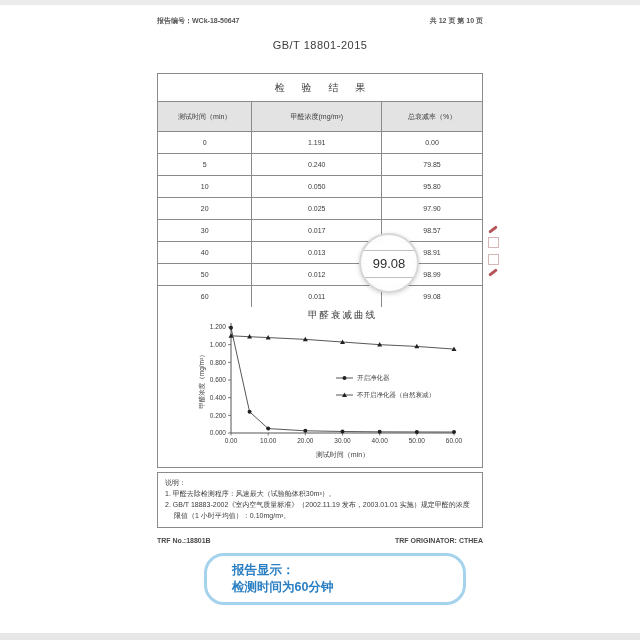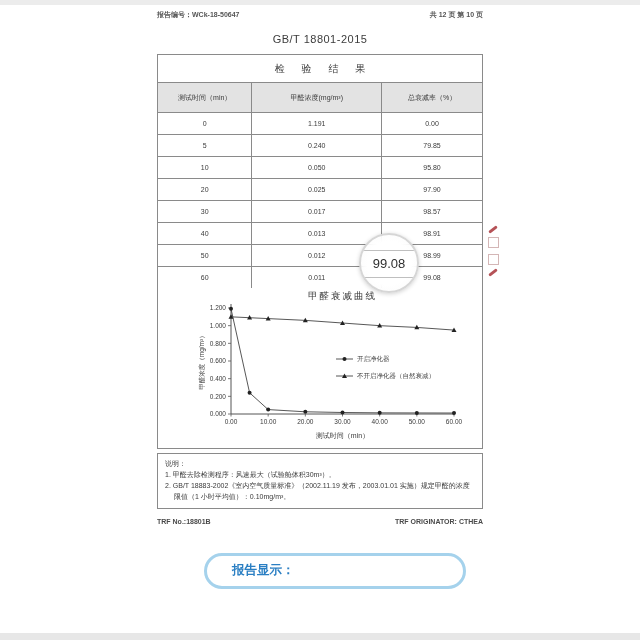--- a/index.html
+++ b/index.html
@@ -2,25 +2,25 @@
 <html><head>
 <meta charset="utf-8">
 <style>
   html,body{margin:0;padding:0;}
   .page{position:relative;width:640px;height:640px;background:#ffffff;overflow:hidden;
         font-family:"Liberation Sans","DejaVu Sans",sans-serif;}
   .edge-strip{position:absolute;left:0;right:0;}
   .edge-strip.top{top:0;height:5px;background:#ececec;}
   .edge-strip.bottom{bottom:0;height:7px;background:#e7e7e7;}
 
-  .doc{position:absolute;left:157px;top:10px;width:326px;}
+  .doc{position:absolute;left:157px;top:16px;width:326px;}
   .doc-header{display:flex;justify-content:space-between;font-size:7px;font-weight:bold;color:#555;}
   .doc-title{text-align:center;font-size:11px;color:#3c3c3c;margin-top:13px;letter-spacing:.5px;}
 
-  .main-box{border:1px solid #8a8a8a;margin-top:9px;background:#fff;}
+  .main-box{border:1px solid #8a8a8a;margin-top:22px;background:#fff;}
   .section-title{text-align:center;font-size:10px;letter-spacing:7px;text-indent:7px;color:#3c3c3c;
                  padding:7px 0 6px;border-bottom:1px solid #8a8a8a;}
   table{width:100%;border-collapse:collapse;border-style:hidden;font-size:7px;color:#3a3a3a;table-layout:fixed;}
   thead th{background:#e3e3e3;border:1px solid #8a8a8a;height:27px;font-weight:normal;}
   tbody td{border:1px solid #8a8a8a;height:19px;text-align:center;}
   col.c1{width:29%;} col.c2{width:40%;} col.c3{width:31%;}
 
   .chart-wrap{position:relative;height:160px;}
   svg text{fill:#3a3a3a;font-family:"Liberation Sans","DejaVu Sans",sans-serif;}
 
@@ -210,15 +210,16 @@
   <div class="stamp">
     <i class="s1"></i>
     <i class="s2"></i>
     <i class="s2b"></i>
     <i class="s3"></i>
   </div>
 
   <div class="summary-box" style="border-color: rgb(165, 210, 236); color: rgb(43, 127, 195);">
     <div id="summary-lines">
         <div>报告显示：</div>
+        <div>检测时间为60分钟</div>
       </div>
   </div>
 </div>
 
 </body></html>

